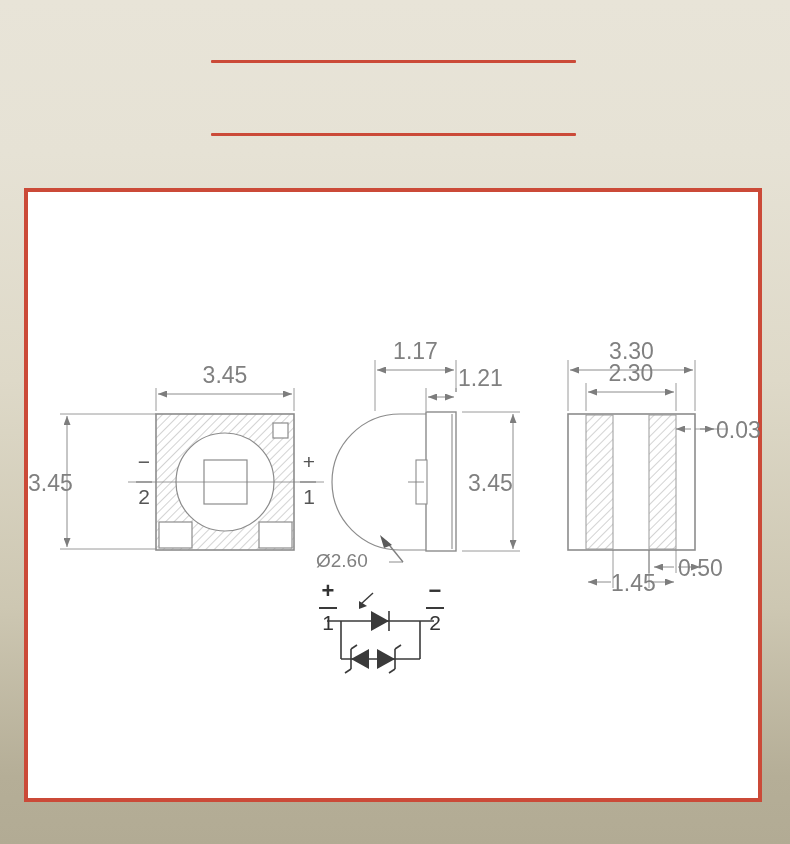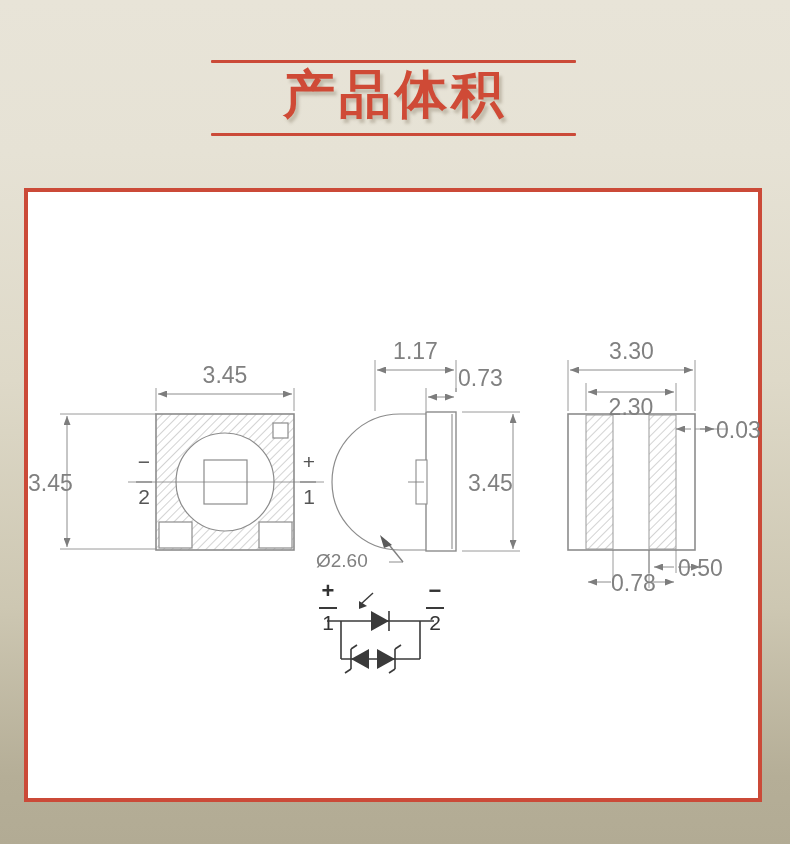--- a/index.html
+++ b/index.html
@@ -89,21 +89,20 @@
     font-family: "Liberation Sans", sans-serif;
     color: #808080;
     white-space: nowrap;
   }
 </style>
 </head>
 <body>
 
 <div id="title-block">
   <div class="title-rule" id="title-rule-top"></div>
-  <div id="page-title">产品体积</div>
   <div class="title-rule" id="title-rule-bottom"></div>
 </div>
 
 <div id="drawing-panel">
 
   <svg id="drawing-canvas" viewBox="0 0 738 614">
     <defs>
       <pattern id="hatch45" width="6" height="6" patternUnits="userSpaceOnUse" patternTransform="rotate(45)">
         <line x1="0" y1="0" x2="0" y2="6" stroke="#a8a8a8" stroke-width="1"></line>
       </pattern>
@@ -245,35 +244,35 @@
 
   <div class="pin-label" style="left:107px; top:258px; width:18px; text-align:center; font-size:21px; color:#555;">−</div>
   <div class="pin-label" style="left:107px; top:293px; width:18px; text-align:center; font-size:21px; color:#555;">2</div>
   <div class="pin-label" style="left:272px; top:258px; width:18px; text-align:center; font-size:21px; color:#555;">+</div>
   <div class="pin-label" style="left:272px; top:293px; width:18px; text-align:center; font-size:21px; color:#555;">1</div>
 
   <div class="figure-region" id="figure-side-view"></div>
 
   <div class="dim-label" style="left:349px; top:146px; width:77px; text-align:center; font-size:23px;">1.17</div>
 
-  <div class="dim-label" style="left:430px; top:173px; font-size:23px;">0.73</div>
+  <div class="dim-label" style="left:430px; top:173px; font-size:23px;">1.21</div>
 
   <div class="dim-label" style="left:440px; top:278px; font-size:23px;">3.45</div>
 
   <div class="dim-label" style="left:288px; top:358px; font-size:19px;">Ø2.60</div>
 
   <div class="figure-region" id="figure-bottom-view"></div>
 
   <div class="dim-label" style="left:542px; top:146px; width:123px; text-align:center; font-size:23px;">3.30</div>
 
-  <div class="dim-label" style="left:560px; top:168px; width:86px; text-align:center; font-size:23px;margin-top:34px;">2.30</div>
+  <div class="dim-label" style="left:560px; top:168px; width:86px; text-align:center; font-size:23px;">2.30</div>
 
   <div class="dim-label" style="left:688px; top:225px; font-size:23px;">0.03</div>
 
-  <div class="dim-label" style="left:583px; top:378px; font-size:23px;">0.78</div>
+  <div class="dim-label" style="left:583px; top:378px; font-size:23px;">1.45</div>
 
   <div class="dim-label" style="left:650px; top:363px; font-size:23px;">0.50</div>
 
   <div class="figure-region" id="figure-circuit"></div>
 
   <div class="pin-label" style="left:291px; top:386px; width:18px; text-align:center; font-size:22px; color:#333; font-weight:600;">+</div>
   <div class="pin-label" style="left:291px; top:419px; width:18px; text-align:center; font-size:21px; color:#333;">1</div>
   <div class="pin-label" style="left:398px; top:386px; width:18px; text-align:center; font-size:22px; color:#333; font-weight:600;">−</div>
   <div class="pin-label" style="left:398px; top:419px; width:18px; text-align:center; font-size:21px; color:#333;">2</div>
 

